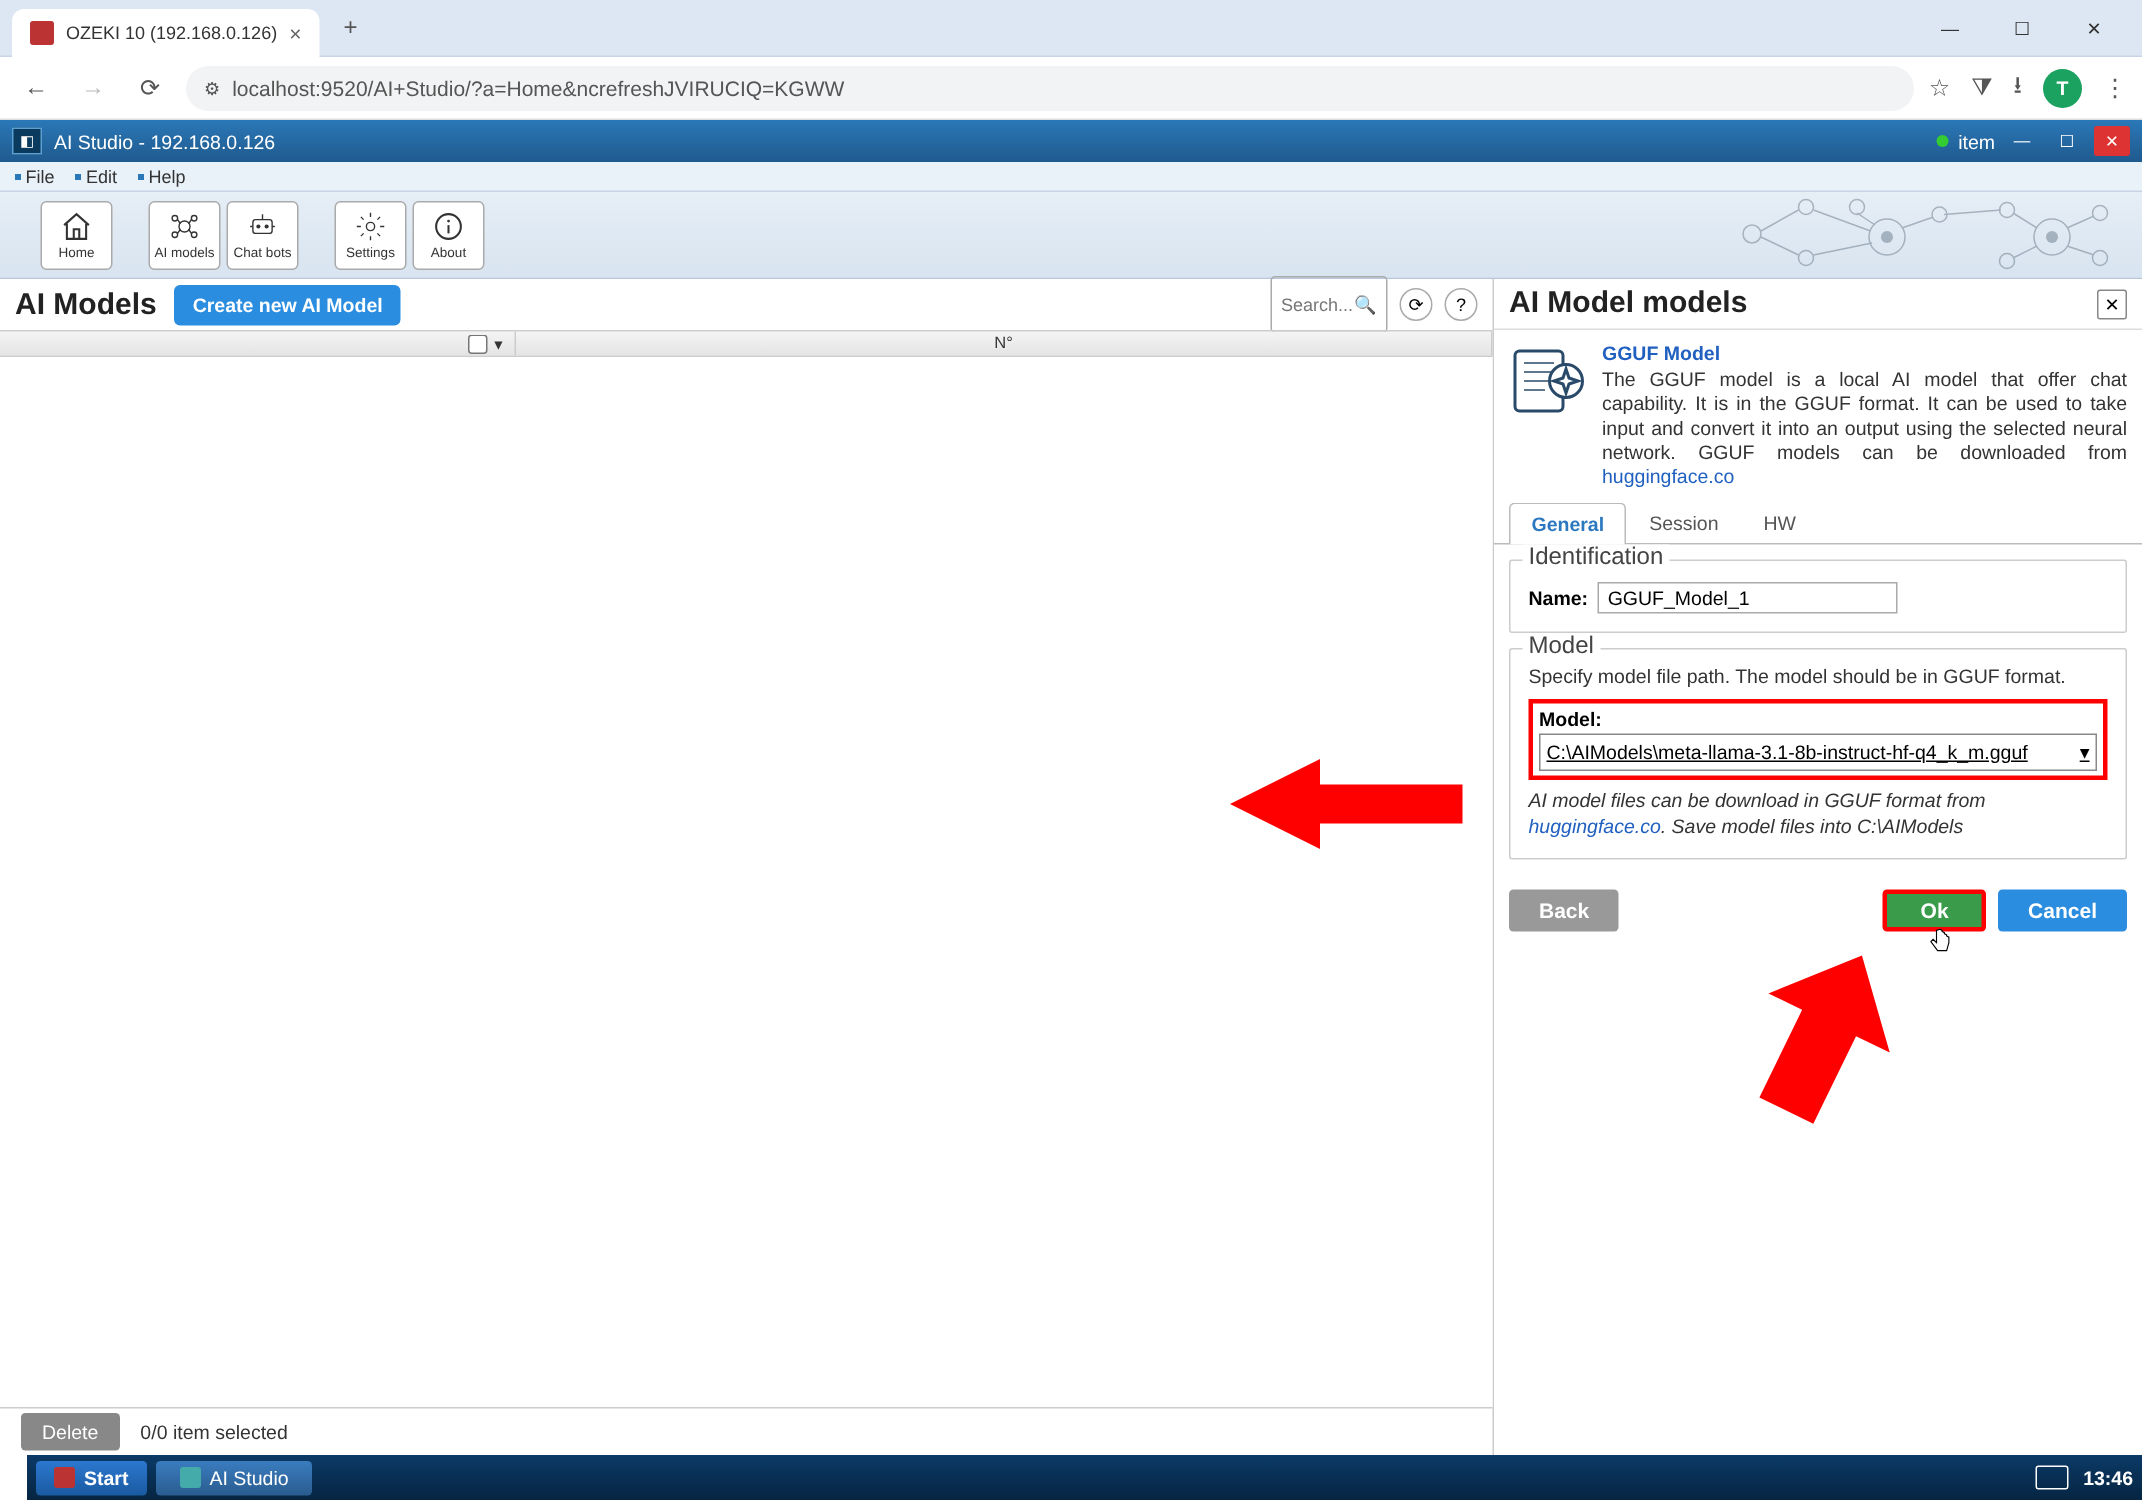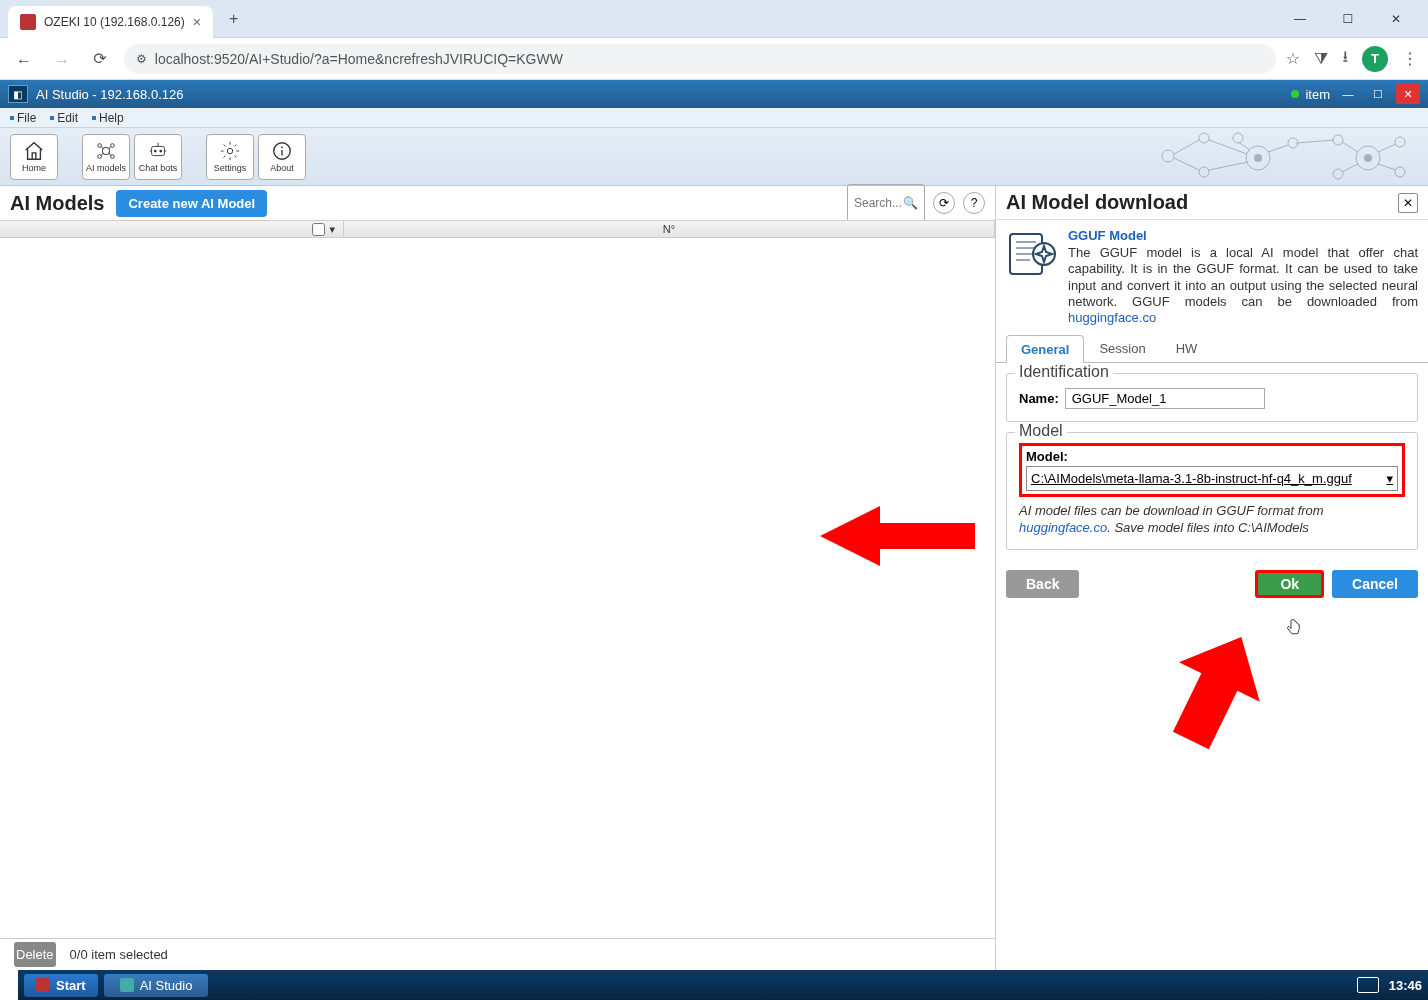--- a/index.html
+++ b/index.html
@@ -31,42 +31,42 @@
 .status-dot { width: 8px; height: 8px; border-radius: 50%; background: #3c3; }
 .app-win-btn { width: 24px; height: 20px; display: flex; align-items: center; justify-content: center; font-size: 11px; cursor: pointer; color: #fff; }
 .app-win-btn.close { background: #d33; border-radius: 2px; }
 
 
 .app-menu { height: 20px; background: #eaf2f9; display: flex; align-items: center; padding: 0 4px; font-size: 12px; gap: 2px; border-bottom: 1px solid #c8d4e6; }
 .menu-item { padding: 1px 6px; cursor: pointer; color: #333; display: flex; align-items: center; gap: 3px; }
 .menu-dot { width: 4px; height: 4px; background: #2b78b8; }
 
 
-.app-toolbar { height: 58px; background: linear-gradient(#e6eef6, #d8e4f0); display: flex; align-items: center; padding: 0 10px; gap: 4px; border-bottom: 1px solid #b8c8dc; position: relative; }
+.app-toolbar { height: 58px; background: linear-gradient(#e6eef6, #d8e4f0); display: flex; align-items: center; padding: 0 27px; gap: 4px; border-bottom: 1px solid #b8c8dc; position: relative; }
 .tool-btn { width: 48px; height: 46px; border: 1px solid #aaa; border-radius: 4px; background: #fff; display: flex; flex-direction: column; align-items: center; justify-content: center; cursor: pointer; font-size: 9px; color: #333; gap: 1px; }
 .tool-btn svg { width: 22px; height: 22px; }
 .tool-spacer { width: 16px; }
 .network-graphic { position: absolute; right: 10px; top: 0; height: 56px; width: 280px; opacity: 0.5; }
 
 
 .main-area { display: flex; height: calc(100% - 38px - 42px - 28px - 20px - 58px - 30px); position: relative; }
 .left-panel { flex: 1; display: flex; flex-direction: column; border-right: 1px solid #ccc; }
 .left-header { height: 34px; display: flex; align-items: center; padding: 0 10px; gap: 12px; }
 .left-title { font-size: 20px; font-weight: bold; color: #222; }
 .create-btn { background: #2b8de0; color: #fff; border: none; border-radius: 4px; padding: 6px 12px; font-size: 13px; font-weight: bold; cursor: pointer; }
 .left-header-right { margin-left: auto; display: flex; gap: 8px; align-items: center; }
 .search-box { width: 78px; height: 38px; border: 1px solid #aaa; border-radius: 3px; padding: 0 6px; font-size: 12px; color: #777; display: flex; align-items: center; justify-content: space-between; }
 .circ-btn { width: 22px; height: 22px; border: 1px solid #aaa; border-radius: 50%; display: flex; align-items: center; justify-content: center; font-size: 12px; cursor: pointer; background: #fff; }
 .table-header { height: 18px; background: linear-gradient(#f4f4f4,#e4e4e4); border-top: 1px solid #ccc; border-bottom: 1px solid #ccc; display: flex; font-size: 11px; color: #333; }
 .th-cell { display: flex; align-items: center; justify-content: center; border-right: 1px solid #ccc; }
 .th-chk { width: 344px; justify-content: flex-end; padding-right: 8px; }
 .th-no { flex: 1; }
 .table-body { flex: 1; background: #fff; }
 .table-footer { height: 32px; border-top: 1px solid #ccc; display: flex; align-items: center; padding: 0 14px; gap: 14px; font-size: 13px; color: #333; }
-.delete-btn { background: #888; color: #fff; border: none; border-radius: 3px; padding: 5px 2px; font-size: 13px; cursor: pointer; }
+.delete-btn { background: #888; color: #fff; border: none; border-radius: 3px; padding: 5px 14px; font-size: 13px; cursor: pointer; }
 
 
 .right-panel { width: 432px; display: flex; flex-direction: column; padding: 0; }
 .right-header { height: 34px; display: flex; align-items: center; padding: 0 10px; border-bottom: 1px solid #ddd; }
 .right-title { font-size: 20px; font-weight: bold; color: #222; }
 .right-close { margin-left: auto; width: 20px; height: 20px; border: 1px solid #888; display: flex; align-items: center; justify-content: center; font-size: 12px; cursor: pointer; border-radius: 2px; }
 .model-desc { display: flex; padding: 8px 10px; gap: 10px; }
 .model-icon { width: 52px; height: 52px; flex-shrink: 0; }
 .model-text { flex: 1; font-size: 13px; color: #333; }
 .model-title { font-weight: bold; color: #2060c0; display: block; margin-bottom: 2px; }
@@ -264,21 +264,21 @@
     </div>
     <div class="table-body"></div>
     <div class="table-footer">
       <button class="delete-btn">Delete</button>
       <span>0/0 item selected</span>
     </div>
   </div>
 
   <div class="right-panel">
     <div class="right-header">
-      <span class="right-title">AI Model download</span>
+      <span class="right-title">AI Model models</span>
       <div class="right-close">✕</div>
     </div>
     <div class="model-desc">
       <svg class="model-icon" viewBox="0 0 52 52">
         <rect x="4" y="6" width="32" height="40" rx="3" fill="none" stroke="#2a4a6a" stroke-width="2"></rect>
         <path stroke="#2a4a6a" d="M10 14 H30 M10 20 H30 M10 26 H30 M10 32 H24"></path>
         <circle cx="38" cy="26" r="11" fill="#fff" stroke="#2a4a6a" stroke-width="2"></circle>
         <path stroke="#2a4a6a" stroke-width="2" fill="none" d="M38 18 L40 24 L46 26 L40 28 L38 34 L36 28 L30 26 L36 24 Z"></path>
       </svg>
       <div class="model-text">
@@ -296,20 +296,21 @@
     <div class="form-content">
       <div class="fieldset">
         <div class="legend">Identification</div>
         <div class="form-row">
           <label>Name:</label>
           <input type="text" value="GGUF_Model_1" style="">
         </div>
       </div>
       <div class="fieldset">
         <div class="legend">Model</div>
+        <div class="field-desc">Specify model file path. The model should be in GGUF format.</div>
         <div class="model-field-group">
           <div class="model-label">Model:</div>
           <div class="model-select">
             <span>C:\AIModels\meta-llama-3.1-8b-instruct-hf-q4_k_m.gguf</span>
             <span>▾</span>
           </div>
         </div>
         <div class="help-text">
           <span>AI model files can be download in GGUF format from </span><span class="model-link">huggingface.co</span><span>. Save model files into C:\AIModels</span>
         </div>

